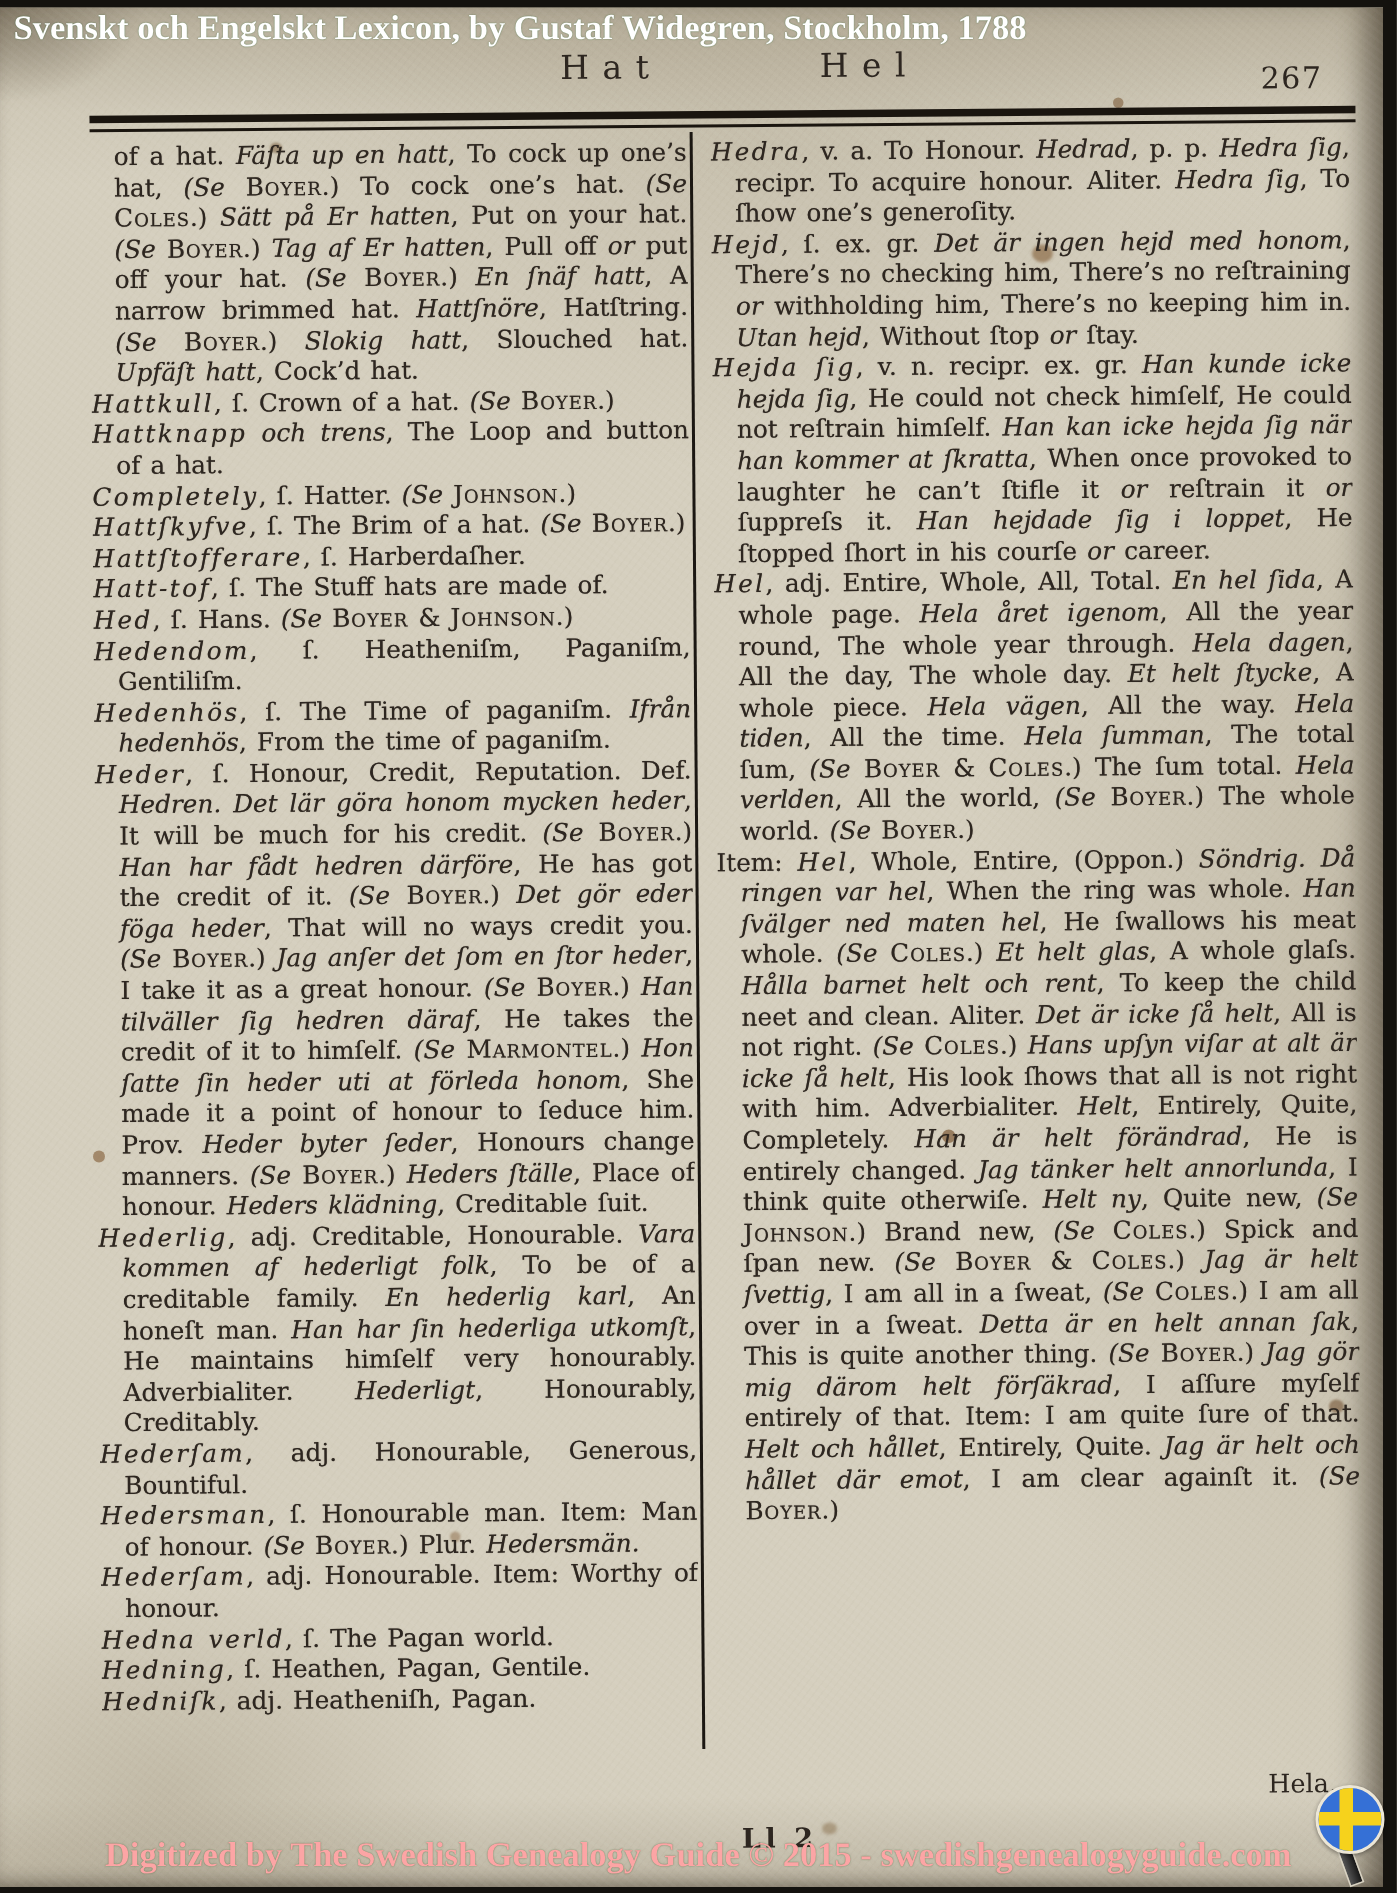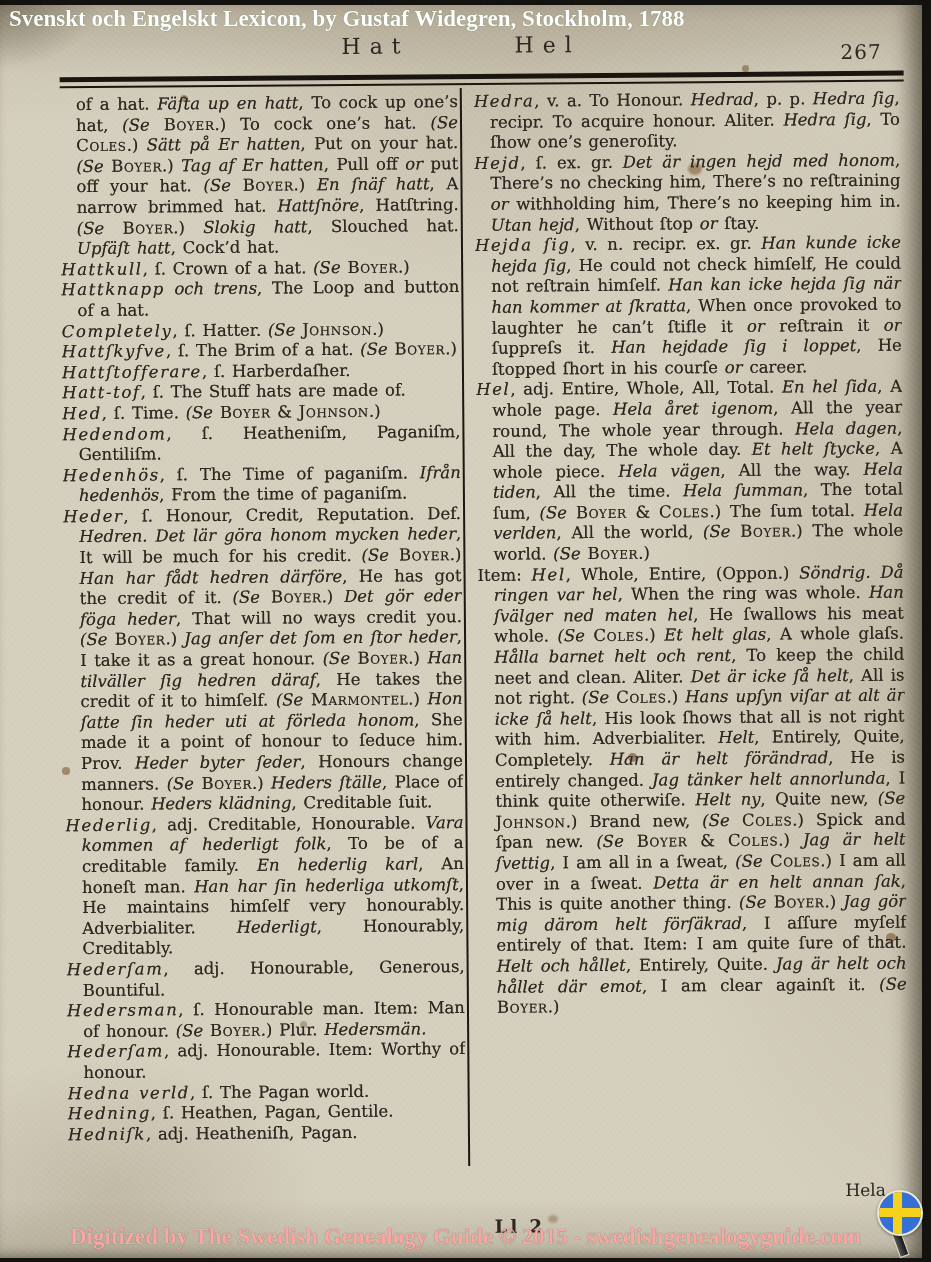--- a/index.html
+++ b/index.html
@@ -16,21 +16,21 @@
       radial-gradient(300px 200px at 12% 95%, rgba(115,100,72,.20), rgba(0,0,0,0) 70%);
     box-shadow: inset -22px 0 20px -10px rgba(45,36,24,.55), inset 0 -8px 12px -6px rgba(45,36,24,.4);
   }
   .grain{position:absolute;inset:0;opacity:.5;pointer-events:none;background-image:
       repeating-linear-gradient(37deg, rgba(255,255,255,.05) 0 2px, rgba(0,0,0,0) 2px 5px),
       repeating-linear-gradient(-53deg, rgba(90,80,60,.05) 0 1px, rgba(0,0,0,0) 1px 4px);}
   .stain{position:absolute;border-radius:50%;pointer-events:none;}
   
   .tilt{position:absolute;inset:0;transform:rotate(-0.45deg);transform-origin:50% 50%;color:#2d2620;}
   .running-head{position:absolute;top:33px;left:0;width:931px;height:30px;font-size:22px;}
-  .head-word{position:absolute;letter-spacing:9px;font-weight:500;}
+  .head-word{position:absolute;letter-spacing:9px;font-weight:500;margin-left:32px;}
   .head-word.w1{left:346px;}
   .head-word.w2{left:519px;}
   .page-num{position:absolute;left:845px;top:10px;font-size:20px;letter-spacing:1px;}
   .rule{position:absolute;left:64px;top:74px;width:844px;height:4px;
         border-top:5px solid #1a150f;border-bottom:2px solid #1a150f;}
   .divider{position:absolute;left:464px;top:88px;width:2px;height:1078px;background:#1b1712;}
   .col{position:absolute;top:92px;height:1080px;overflow:hidden;font-size:16.5px;line-height:20.6px;
        text-align:justify;word-spacing:1.5px;text-shadow:0 0 .5px rgba(45,35,25,.65);}
   .col.left{left:64px;width:398px;}
   .col.right{left:478px;width:426px;}
@@ -84,21 +84,21 @@
     <div class="rule"></div>
     <div class="divider"></div>
     <div class="col left" id="col-left">
         <p class="entry cont"><span class="s-r">of a hat.  </span><span class="s-i">Fäſta up en hatt</span><span class="s-r">, To cock up one’s hat, </span><span class="s-i">(Se </span><span class="s-sc">Boyer</span><span class="s-r">.)  To cock one’s hat. </span><span class="s-i">(Se </span><span class="s-sc">Coles</span><span class="s-r">.)  </span><span class="s-i">Sätt på Er hatten</span><span class="s-r">, Put on your hat. </span><span class="s-i">(Se </span><span class="s-sc">Boyer</span><span class="s-r">.)  </span><span class="s-i">Tag af Er hatten</span><span class="s-r">, Pull off </span><span class="s-i">or</span><span class="s-r"> put off your hat. </span><span class="s-i">(Se </span><span class="s-sc">Boyer</span><span class="s-r">.) </span><span class="s-i">En ſnäf hatt</span><span class="s-r">, A narrow brimmed hat. </span><span class="s-i">Hattſnöre</span><span class="s-r">, Hatſtring. </span><span class="s-i">(Se </span><span class="s-sc">Boyer</span><span class="s-r">.)  </span><span class="s-i">Slokig hatt</span><span class="s-r">, Slouched hat. </span><span class="s-i">Upfäſt hatt</span><span class="s-r">, Cock’d hat.</span></p>
         <p class="entry"><span class="s-h">Hattkull</span><span class="s-r">, ſ. Crown of a hat. </span><span class="s-i">(Se </span><span class="s-sc">Boyer</span><span class="s-r">.)</span></p>
         <p class="entry"><span class="s-h">Hattknapp</span><span class="s-i"> och trens</span><span class="s-r">, The Loop and button of a hat.</span></p>
         <p class="entry"><span class="s-h">Completely</span><span class="s-r">, ſ. Hatter. </span><span class="s-i">(Se </span><span class="s-sc">Johnson</span><span class="s-r">.)</span></p>
         <p class="entry"><span class="s-h">Hattſkyfve</span><span class="s-r">, ſ. The Brim of a hat. </span><span class="s-i">(Se </span><span class="s-sc">Boyer</span><span class="s-r">.)</span></p>
         <p class="entry"><span class="s-h">Hattſtofferare</span><span class="s-r">, ſ. Harberdaſher.</span></p>
         <p class="entry"><span class="s-h">Hatt-tof</span><span class="s-r">, ſ. The Stuff hats are made of.</span></p>
-        <p class="entry"><span class="s-h">Hed</span><span class="s-r">, ſ. Time. </span><span class="s-i">(Se </span><span class="s-sc">Boyer</span><span class="s-r"> &amp; </span><span class="s-sc">Johnson</span><span class="s-r">.)</span></p>
+        <p class="entry"><span class="s-h">Hed</span><span class="s-r">, ſ. Hans. </span><span class="s-i">(Se </span><span class="s-sc">Boyer</span><span class="s-r"> &amp; </span><span class="s-sc">Johnson</span><span class="s-r">.)</span></p>
         <p class="entry"><span class="s-h">Hedendom</span><span class="s-r">, ſ. Heatheniſm, Paganiſm, Gentiliſm.</span></p>
         <p class="entry"><span class="s-h">Hedenhös</span><span class="s-r">, ſ. The Time of paganiſm. </span><span class="s-i">Ifrån hedenhös</span><span class="s-r">, From the time of paganiſm.</span></p>
         <p class="entry"><span class="s-h">Heder</span><span class="s-r">, ſ. Honour, Credit, Reputation. Def. </span><span class="s-i">Hedren.  Det lär göra honom mycken heder</span><span class="s-r">, It will be much for his credit. </span><span class="s-i">(Se </span><span class="s-sc">Boyer</span><span class="s-r">.) </span><span class="s-i">Han har fådt hedren därföre</span><span class="s-r">, He has got the credit of it. </span><span class="s-i">(Se </span><span class="s-sc">Boyer</span><span class="s-r">.) </span><span class="s-i">Det gör eder föga heder</span><span class="s-r">, That will no ways credit you. </span><span class="s-i">(Se </span><span class="s-sc">Boyer</span><span class="s-r">.)  </span><span class="s-i">Jag anſer det ſom en ſtor heder</span><span class="s-r">, I take it as a great honour. </span><span class="s-i">(Se </span><span class="s-sc">Boyer</span><span class="s-r">.)  </span><span class="s-i">Han tilväller ſig hedren däraf</span><span class="s-r">, He takes the credit of it to himſelf. </span><span class="s-i">(Se </span><span class="s-sc">Marmontel</span><span class="s-r">.)  </span><span class="s-i">Hon ſatte ſin heder uti at förleda honom</span><span class="s-r">, She made it a point of honour to ſeduce him. Prov. </span><span class="s-i">Heder byter ſeder</span><span class="s-r">, Honours change manners. </span><span class="s-i">(Se </span><span class="s-sc">Boyer</span><span class="s-r">.)  </span><span class="s-i">Heders ſtälle</span><span class="s-r">, Place of honour. </span><span class="s-i">Heders klädning</span><span class="s-r">, Creditable ſuit.</span></p>
         <p class="entry"><span class="s-h">Hederlig</span><span class="s-r">, adj. Creditable, Honourable. </span><span class="s-i">Vara kommen af hederligt folk</span><span class="s-r">, To be of a creditable family. </span><span class="s-i">En hederlig karl</span><span class="s-r">, An honeſt man. </span><span class="s-i">Han har ſin hederliga utkomſt</span><span class="s-r">, He maintains himſelf very honourably. Adverbialiter. </span><span class="s-i">Hederligt</span><span class="s-r">, Honourably, Creditably.</span></p>
         <p class="entry"><span class="s-h">Hederſam</span><span class="s-r">, adj. Honourable, Generous, Bountiful.</span></p>
         <p class="entry"><span class="s-h">Hedersman</span><span class="s-r">, ſ. Honourable man. Item: Man of honour. </span><span class="s-i">(Se </span><span class="s-sc">Boyer</span><span class="s-r">.)  Plur. </span><span class="s-i">Hedersmän.</span></p>
         <p class="entry"><span class="s-h">Hederſam</span><span class="s-r">, adj. Honourable. Item: Worthy of honour.</span></p>
         <p class="entry"><span class="s-h">Hedna verld</span><span class="s-r">, ſ. The Pagan world.</span></p>
         <p class="entry"><span class="s-h">Hedning</span><span class="s-r">, ſ. Heathen, Pagan, Gentile.</span></p>
         <p class="entry"><span class="s-h">Hedniſk</span><span class="s-r">, adj. Heatheniſh, Pagan.</span></p>

